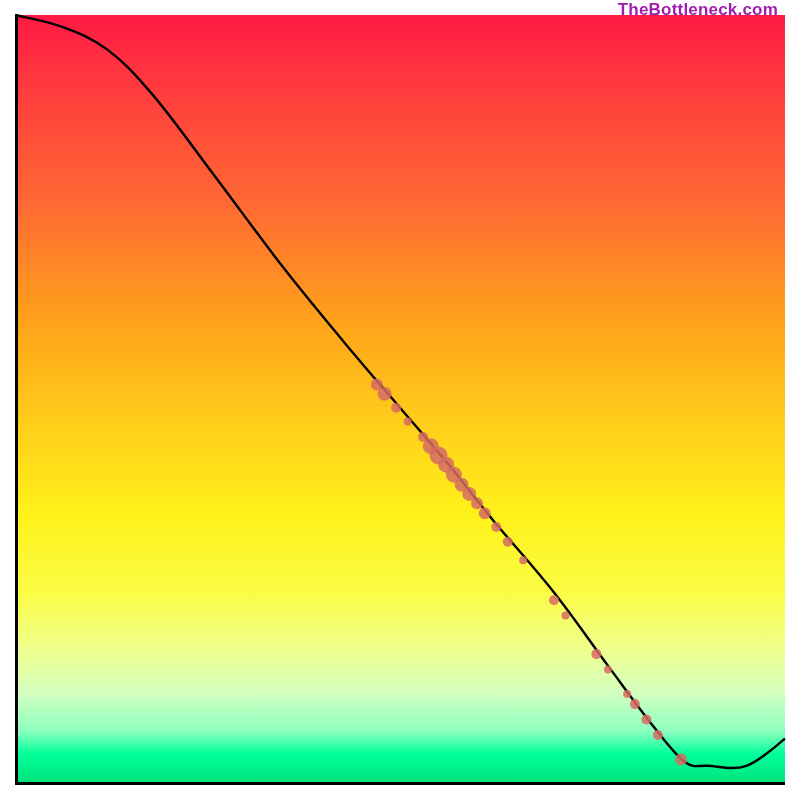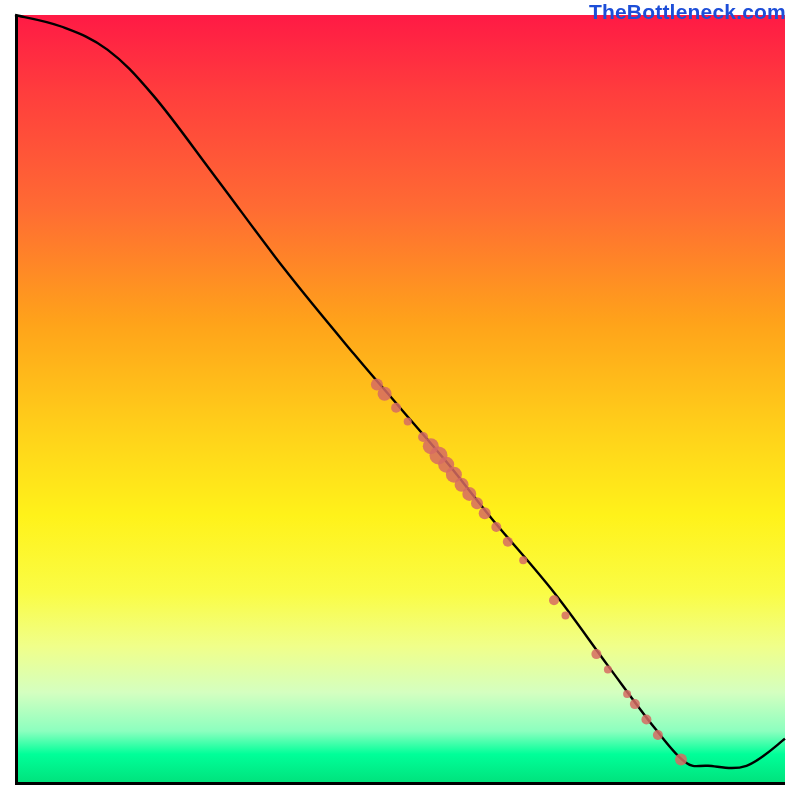--- a/index.html
+++ b/index.html
@@ -57,24 +57,24 @@
   }
   .axis-y {
     left: 15px;
     top: 15px;
     width: 3px;
     height: 770px;
   }
   .watermark {
     position: absolute;
     top: 0px;
-    right: 14px;
-    font-size: 21px;
+    right: 22px;
+    font-size: 17px;
     font-weight: 600;
-    color: #1d4ed8;
+    color: #a21caf;
     letter-spacing: 0.2px;
   }
 </style>
 </head>
 <body>
 
 <div class="chart-wrap">
   <div class="plot-area">
     <svg class="curve-layer" viewBox="0 0 770 770" preserveAspectRatio="none">
       <path id="curve-path" fill="none" stroke="#000000" stroke-width="2.4" d="M 0.0 0.0 C 8.3 2.1, 29.6 5.3, 46.2 11.5 C 62.8 17.8, 75.8 22.2, 92.4 34.6 C 109.0 47.1, 119.2 58.0, 138.6 80.9 C 158.0 103.7, 176.6 130.5, 200.2 161.7 C 223.8 192.9, 244.6 222.2, 269.5 254.1 C 294.4 286.0, 318.0 313.9, 338.8 338.8 C 359.6 363.7, 368.4 373.3, 385.0 392.7 C 401.6 412.1, 414.6 426.5, 431.2 446.6 C 447.8 466.7, 458.0 480.8, 477.4 504.4 C 496.8 527.9, 518.2 551.2, 539.0 577.5 C 559.8 603.8, 574.9 626.4, 592.9 650.6 C 610.9 674.9, 625.2 694.9, 639.1 712.3 C 653.0 729.6, 660.2 740.0, 669.9 746.9 C 679.6 753.8, 681.9 750.1, 693.0 750.8 C 704.1 751.4, 717.6 755.6, 731.5 750.8 C 745.4 745.9, 763.1 728.7, 770.0 723.8"></path>

